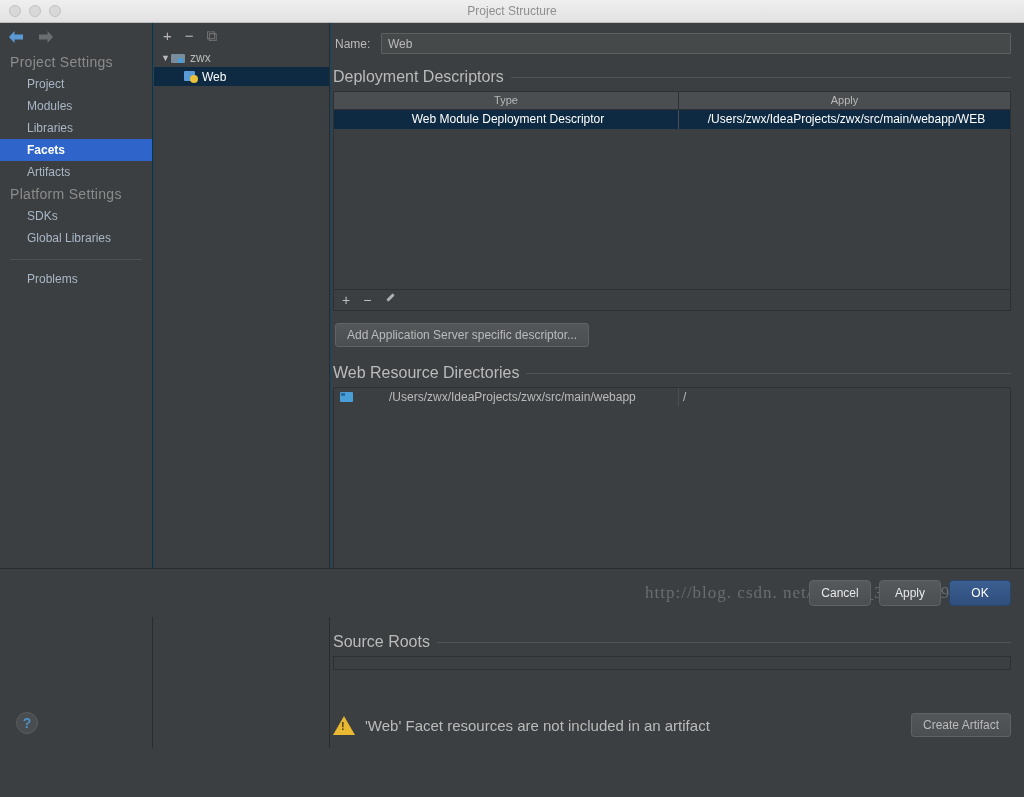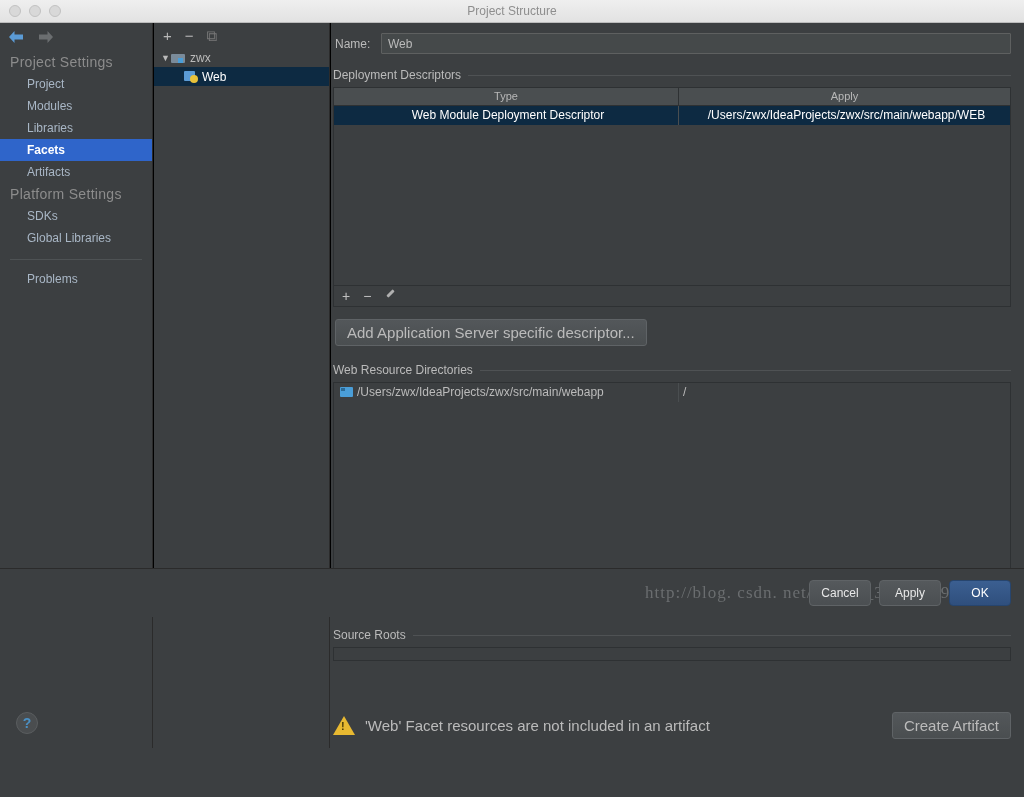--- a/index.html
+++ b/index.html
@@ -5,21 +5,21 @@
   * { box-sizing: border-box; margin: 0; padding: 0; }
   html, body {
     width: 1024px; height: 797px;
     background: #3c3f41;
     font-family: "Liberation Sans", sans-serif;
     overflow: hidden;
   }
   #app {
     position: relative;
     width: 1024px; height: 617px;
-    background: #000000;
+    background: #0c4a6e;
   }
 
   
   .titlebar {
     position: absolute; top: 0; left: 0;
     width: 1024px; height: 23px;
     background: linear-gradient(#efefef, #e2e2e2);
     border-bottom: 1px solid #bcbcbc;
     display: flex; align-items: center;
   }
@@ -128,21 +128,21 @@
     flex: 1; height: 21px; background: #45494a;
     border: 1px solid #5e6060; border-radius: 1px;
     color: #bbbbbb; font-size: 12px; padding: 0 6px;
     font-family: "Liberation Sans", sans-serif;
   }
 
   .section-head {
     display: flex; align-items: center; gap: 7px;
     padding-right: 13px; margin-bottom: 5px;
   }
-  .section-head .txt { font-size: 12px; color: #bbbbbb; white-space: nowrap; }
+  .section-head .txt { font-size: 16px; color: #bbbbbb; white-space: nowrap; }
   .section-head .line { flex: 1; height: 1px; background: #4f5254; }
 
   .tablebox {
     border: 1px solid #2e3133;
     background: #3c3f41;
     margin-right: 13px;
   }
   .thead { display: flex; height: 18px; background: #4a4e50; border-bottom: 1px solid #2e3133; }
   .th {
     font-size: 11px; color: #b8b8b8; text-align: center;
@@ -173,21 +173,21 @@
     content: ""; position: absolute; left: 2px; top: 2px;
     width: 9px; height: 3px; background: #b0b0b0;
     transform: rotate(-45deg); transform-origin: center;
     border-radius: 1px;
   }
   .pencil.disabled::before { background: #6e7173; }
 
   .btn {
     background: linear-gradient(#53575a, #4a4e50);
     border: 1px solid #5f6366; border-radius: 3px;
-    color: #bbbbbb; font-size: 15px;
+    color: #bbbbbb; font-size: 12px;
     padding: 4px 11px; cursor: pointer;
     font-family: "Liberation Sans", sans-serif;
   }
 
   .dir-ico {
     display: inline-block; width: 13px; height: 11px; position: relative;
     margin: 0 4px 0 2px; vertical-align: -1px; flex: none;
   }
   .dir-ico::before {
     content: ""; position: absolute; left: 0; top: 0;
@@ -346,21 +346,21 @@
       <button class="btn">Add Application Server specific descriptor...</button>
     </div>
 
     <div class="section-head" style="margin-top:17px;">
       <span class="txt">Web Resource Directories</span>
       <span class="line"></span>
     </div>
 
     <div class="tablebox" style="height:209px;">
       <div class="trow">
-        <div class="td" style="width:344px;display:flex;align-items:center;">
+        <div class="td" style="width:344px;display:flex;align-items:center;gap:32px;">
           <span class="dir-ico"></span>
           <span>/Users/zwx/IdeaProjects/zwx/src/main/webapp</span>
         </div>
         <div class="td" style="flex:1;">/</div>
       </div>
       <div class="tbody-fill" style="height:170px;"></div>
     </div>
 
     <div class="mini-toolbar">
       <span class="mini-ico">+</span>

